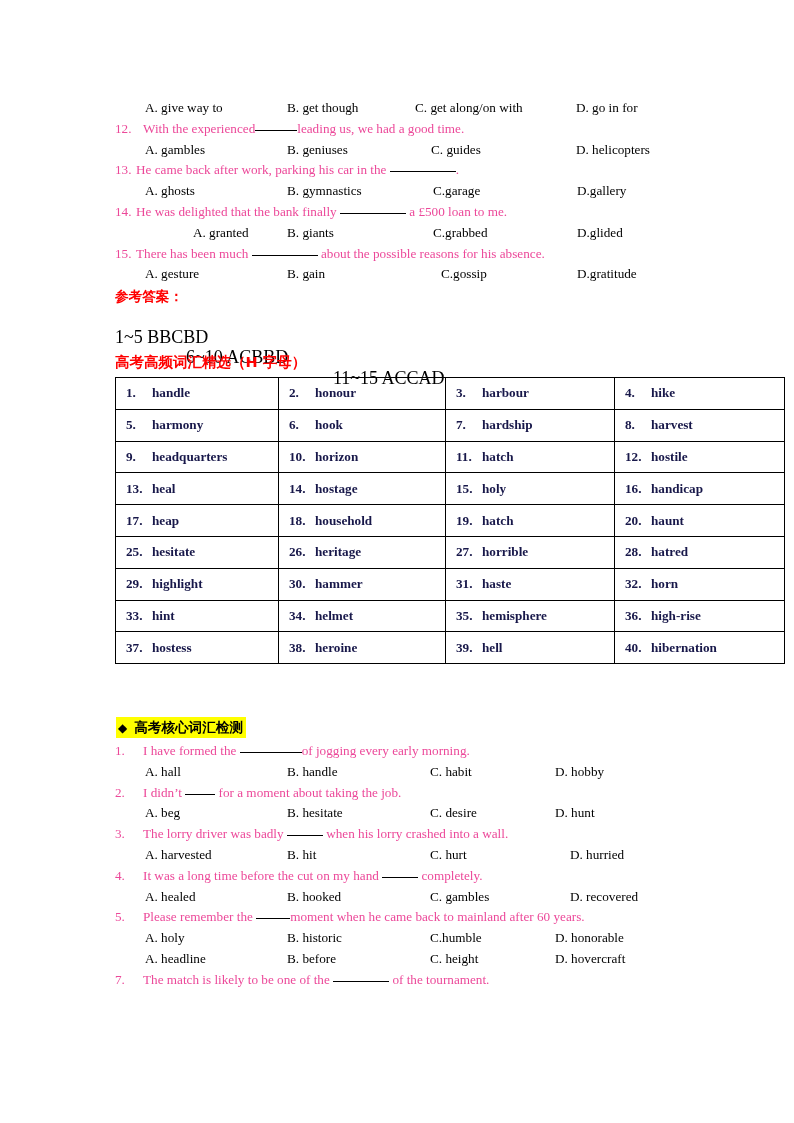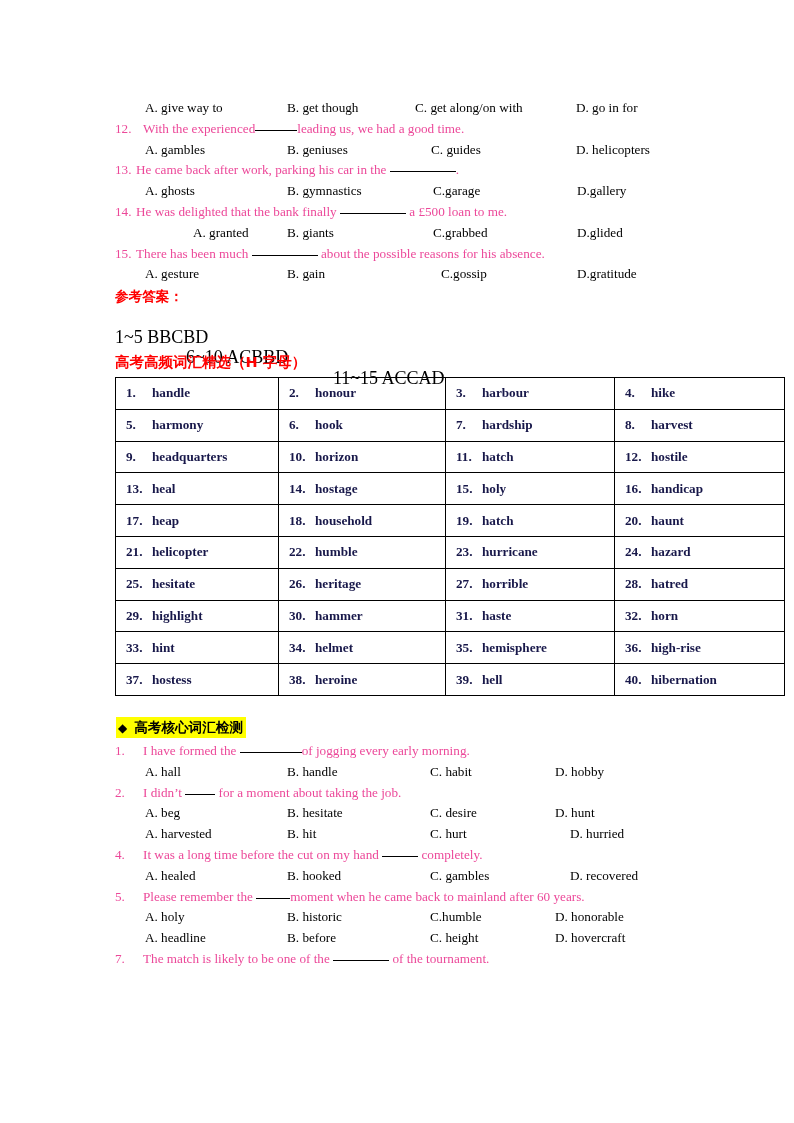--- a/index.html
+++ b/index.html
@@ -204,26 +204,20 @@
         <td><span class="idx">15.</span><span>holy</span></td>
         <td><span class="idx">16.</span><span>handicap</span></td>
       </tr>
       <tr>
         <td><span class="idx">17.</span><span>heap</span></td>
         <td><span class="idx">18.</span><span>household</span></td>
         <td><span class="idx">19.</span><span>hatch</span></td>
         <td><span class="idx">20.</span><span>haunt</span></td>
       </tr>
       <tr>
-        <td><span class="idx">21.</span><span>helicopter</span></td>
-        <td><span class="idx">22.</span><span>humble</span></td>
-        <td><span class="idx">23.</span><span>hurricane</span></td>
-        <td><span class="idx">24.</span><span>hazard</span></td>
-      </tr>
-      <tr>
         <td><span class="idx">25.</span><span>hesitate</span></td>
         <td><span class="idx">26.</span><span>heritage</span></td>
         <td><span class="idx">27.</span><span>horrible</span></td>
         <td><span class="idx">28.</span><span>hatred</span></td>
       </tr>
       <tr>
         <td><span class="idx">29.</span><span>highlight</span></td>
         <td><span class="idx">30.</span><span>hammer</span></td>
         <td><span class="idx">31.</span><span>haste</span></td>
         <td><span class="idx">32.</span><span>horn</span></td>
@@ -256,20 +250,21 @@
     </div>
 
     <div class="qline stem"><span class="num" style="width:28px;">2.</span><span>I didn’t </span><span class="blank" style="width:30px;"></span><span> for a moment about taking the job.</span></div>
     <div class="opts">
       <span style="left:30px;">A. beg</span>
       <span style="left:172px;">B. hesitate</span>
       <span style="left:315px;">C. desire</span>
       <span style="left:440px;">D. hunt</span>
     </div>
 
+    <div class="qline stem"><span class="num" style="width:28px;">3.</span><span>The lorry driver was badly </span><span class="blank" style="width:36px;"></span><span> when his lorry crashed into a wall.</span></div>
     <div class="opts">
       <span style="left:30px;">A. harvested</span>
       <span style="left:172px;">B. hit</span>
       <span style="left:315px;">C. hurt</span>
       <span style="left:455px;">D. hurried</span>
     </div>
 
     <div class="qline stem"><span class="num" style="width:28px;">4.</span><span>It was a long time before the cut on my hand </span><span class="blank" style="width:36px;"></span><span> completely.</span></div>
     <div class="opts">
       <span style="left:30px;">A. healed</span>

